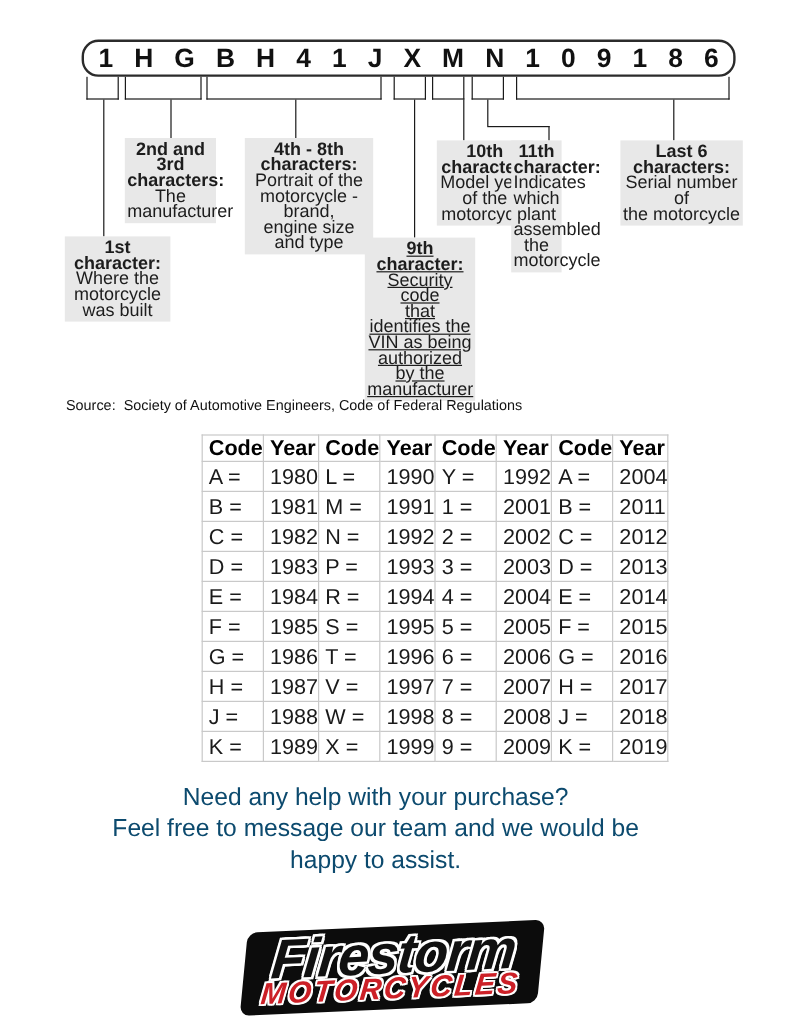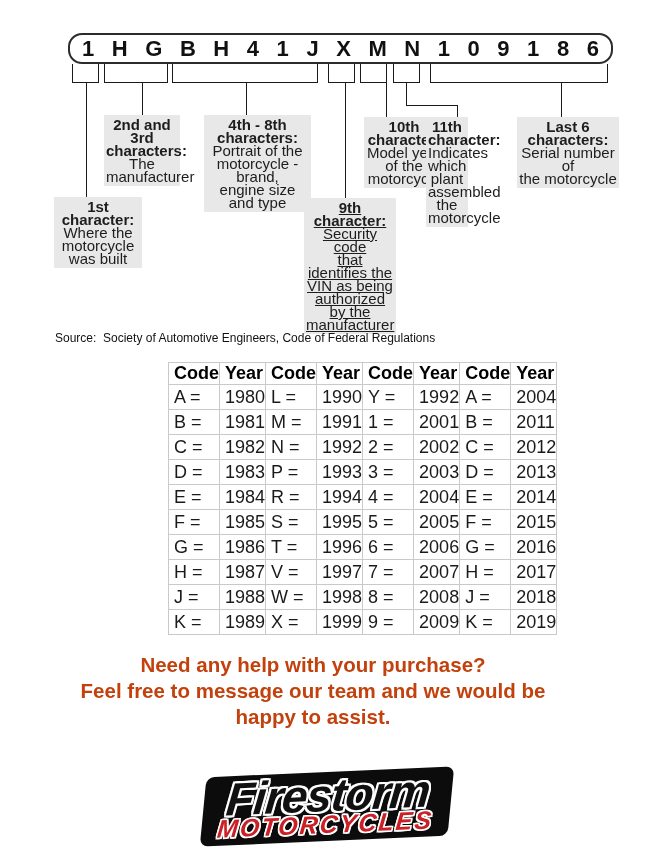--- a/index.html
+++ b/index.html
@@ -54,21 +54,21 @@
     padding:0 0 0 5px;box-sizing:border-box;
   }
   .yct th{font-weight:bold;height:21px;color:#000;}
   .yct td{height:25px;}
   .yct .col-code{width:37px;}
   .yct .col-year{width:34px;}
 
   
   .help{
     position:absolute;left:0;top:652px;width:626px;text-align:center;
-    font-weight:bold;font-size:20.5px;line-height:26px;color:#c2410c;
+    font-weight:normal;font-size:20.5px;line-height:26px;color:#0c4a6e;
     white-space:pre-line;
   }
 
   
   .logo{
     position:absolute;left:50%;top:772px;
     transform:translateX(-50%) rotate(-2.5deg) skewX(-8deg);
     background:#0c0c0c;border-radius:8px;
     padding:1px 16px 5px 16px;text-align:center;
   }

